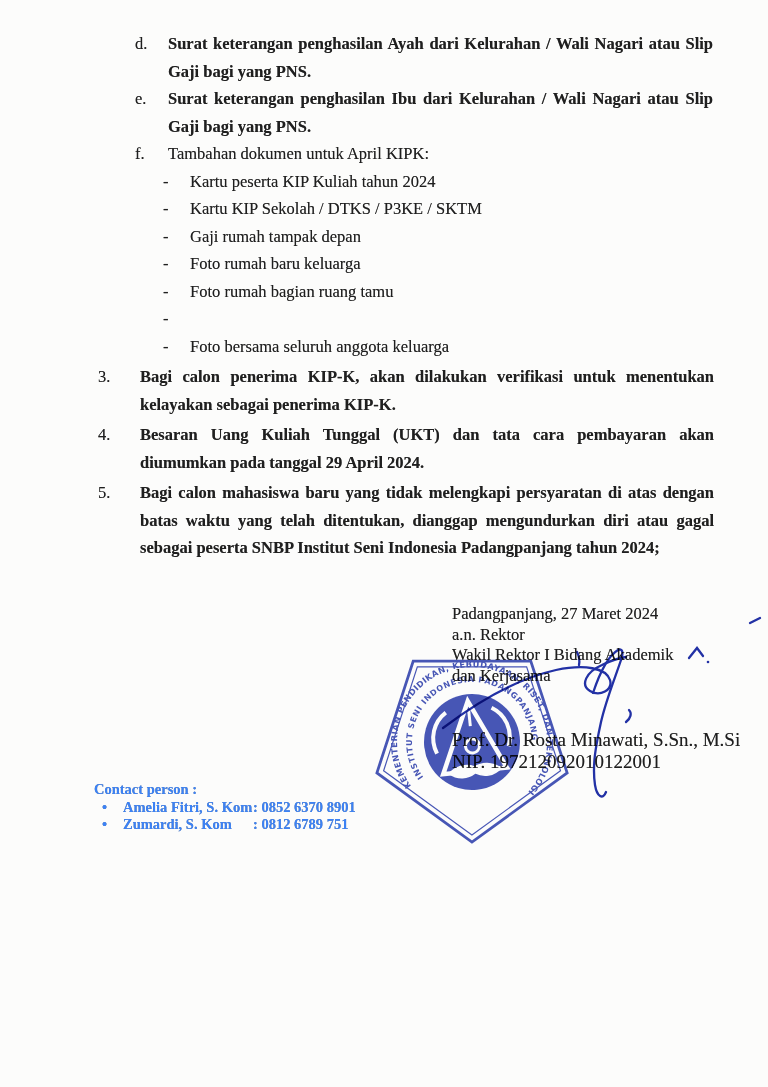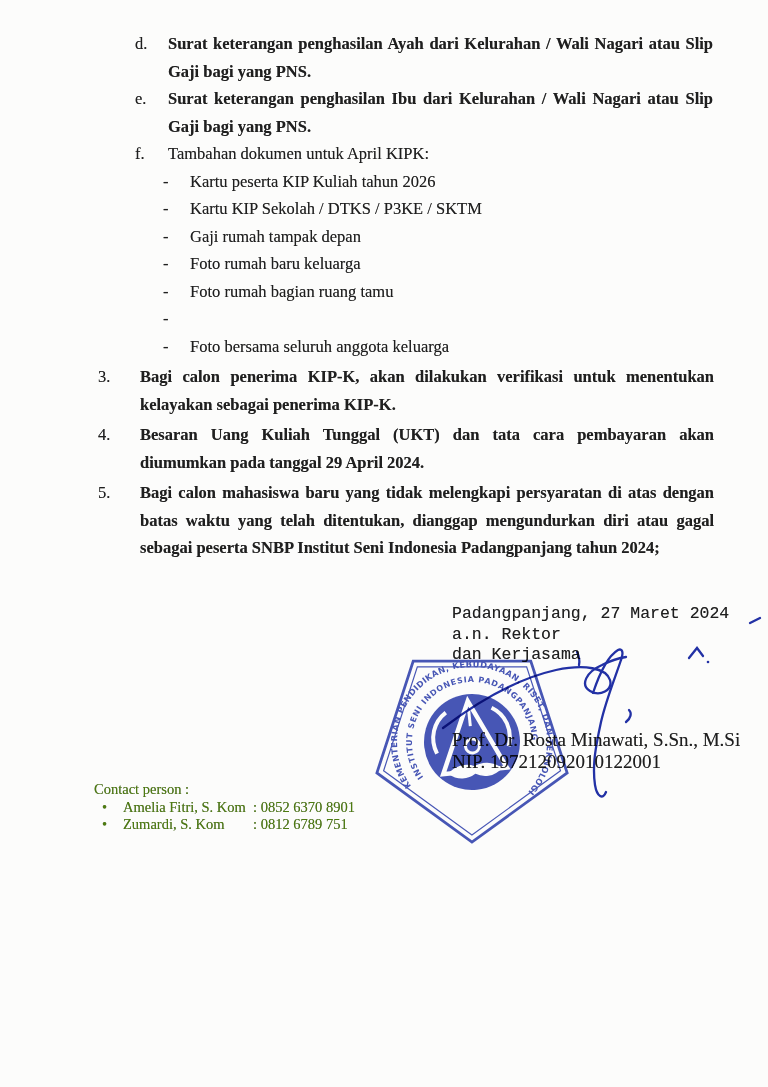--- a/index.html
+++ b/index.html
@@ -13,23 +13,23 @@
   .li{display:flex;}
   .li .mk{flex:none;}
   .li-letter{margin-left:135px;margin-right:55px;}
   .li-letter .mk{width:33px;}
   .li-dash{margin-left:163px;}
   .li-dash .mk{width:27px;}
   .li-num{margin-left:98px;margin-right:54px;margin-top:3px;}
   .li-num .mk{width:42px;}
   .just{text-align:justify;font-weight:bold;}
   .closing{margin-left:87px;margin-top:9px;}
-  .sig-block{position:absolute;left:452px;top:604px;font-size:16.5px;line-height:20.5px;white-space:nowrap;font-family:Liberation Mono, monospace;}
+  .sig-block{position:absolute;left:452px;top:604px;font-size:16.5px;line-height:20.5px;white-space:nowrap;}
   .name-block{position:absolute;left:452px;top:729px;font-size:19px;line-height:21.5px;white-space:nowrap;}
-  .contact{position:absolute;left:94px;top:781px;font-size:14.5px;line-height:17.5px;font-weight:normal;color:#4d7c0f;}
+  .contact{position:absolute;left:94px;top:781px;font-size:14.5px;line-height:17.5px;font-weight:bold;color:#3b82f6;}
   .contact .row{display:flex;}
   .contact .blt{width:29px;padding-left:8px;box-sizing:border-box;}
   .contact .nm{width:130px;}
   .stamp-svg{position:absolute;left:352px;top:638px;width:245px;height:210px;opacity:.88;mix-blend-mode:multiply;}
   .ink-svg{position:absolute;left:420px;top:610px;width:348px;height:230px;mix-blend-mode:multiply;}
   .ring-text{font-family:"DejaVu Sans","Liberation Sans",sans-serif;font-weight:bold;}
 </style>
 </head>
 <body>
 
@@ -45,21 +45,21 @@
       <span class="mk">e.</span>
       <span class="just" style="flex:1">Surat keterangan penghasilan Ibu dari Kelurahan / Wali Nagari atau Slip Gaji bagi yang PNS.</span>
     </div>
     <div class="li li-letter">
       <span class="mk">f.</span>
       <span style="flex:1">Tambahan dokumen untuk April KIPK:</span>
     </div>
 
     <div class="li li-dash">
       <span class="mk">-</span>
-      <span>Kartu peserta KIP Kuliah tahun 2026</span>
+      <span>Kartu peserta KIP Kuliah tahun 2024</span>
     </div>
     <div class="li li-dash">
       <span class="mk">-</span>
       <span>Kartu KIP Sekolah / DTKS / P3KE / SKTM</span>
     </div>
     <div class="li li-dash">
       <span class="mk">-</span>
       <span>Gaji rumah tampak depan</span>
     </div>
     <div class="li li-dash">
@@ -89,20 +89,21 @@
     <div class="li li-num">
       <span class="mk">5.</span>
       <span class="just" style="flex:1">Bagi calon mahasiswa baru yang tidak melengkapi persyaratan di atas dengan batas waktu yang telah ditentukan, dianggap mengundurkan diri atau gagal sebagai peserta SNBP Institut Seni Indonesia Padangpanjang tahun 2024;</span>
     </div>
 
   </section>
 
   <section class="sig-block soft">
     <div>Padangpanjang, 27 Maret 2024</div>
     <div>a.n. Rektor</div>
+    <div>Wakil Rektor I Bidang Akademik</div>
     <div>dan Kerjasama</div>
   </section>
 
   <section class="name-block soft">
     <div>Prof. Dr. Rosta Minawati, S.Sn., M.Si</div>
     <div>NIP. 197212092010122001</div>
   </section>
 
   <svg class="stamp-svg" viewBox="0 0 245 210">
     <defs>

